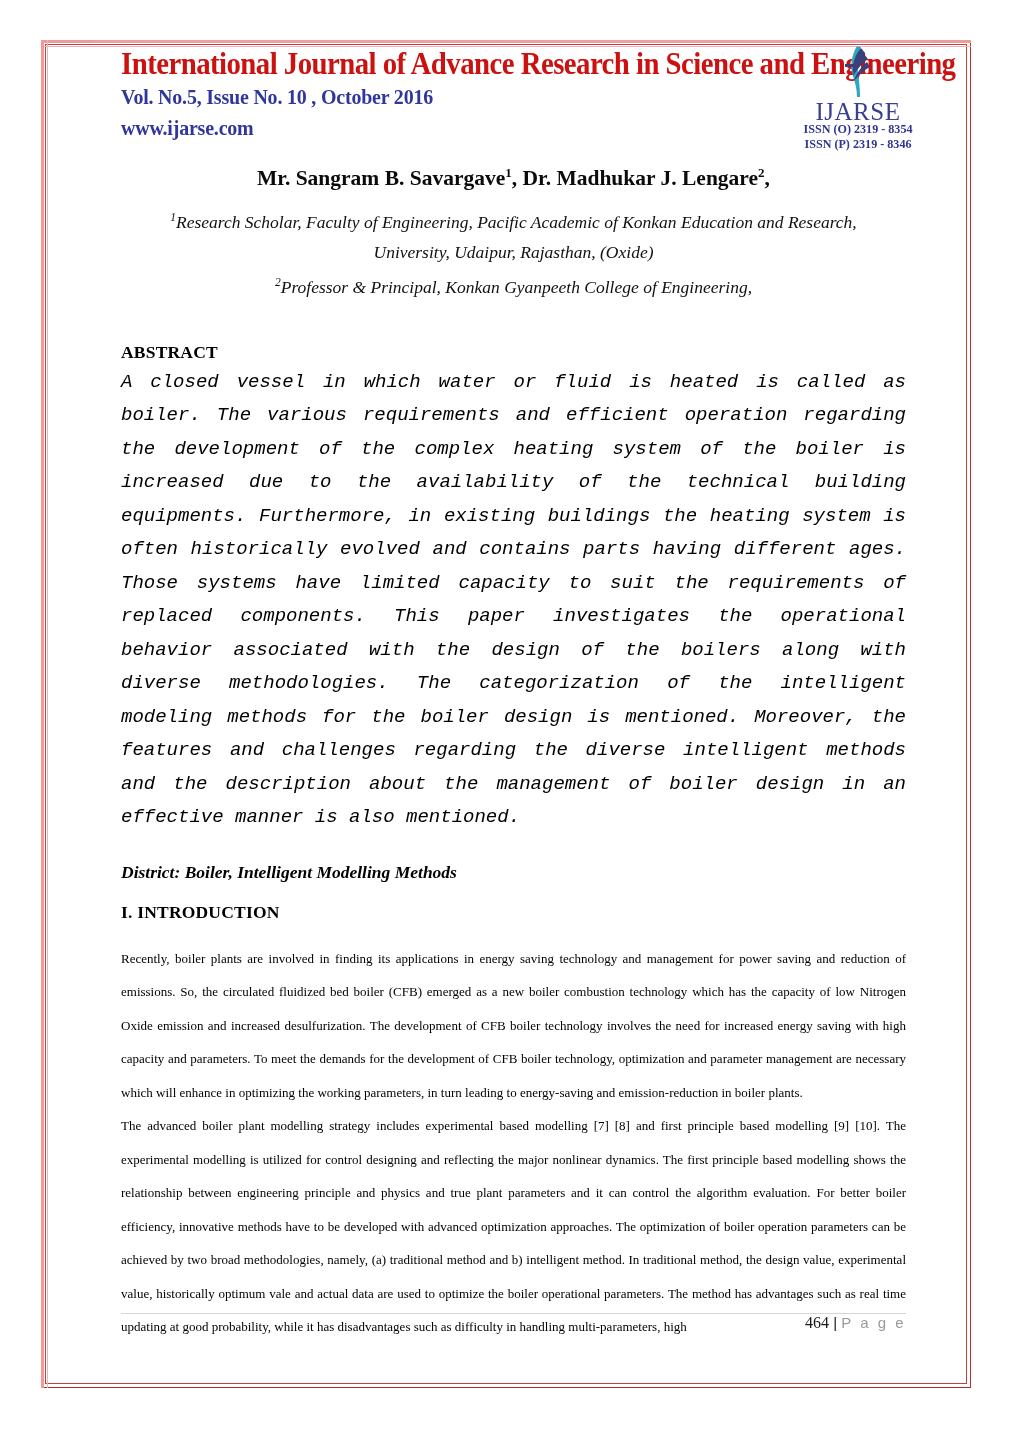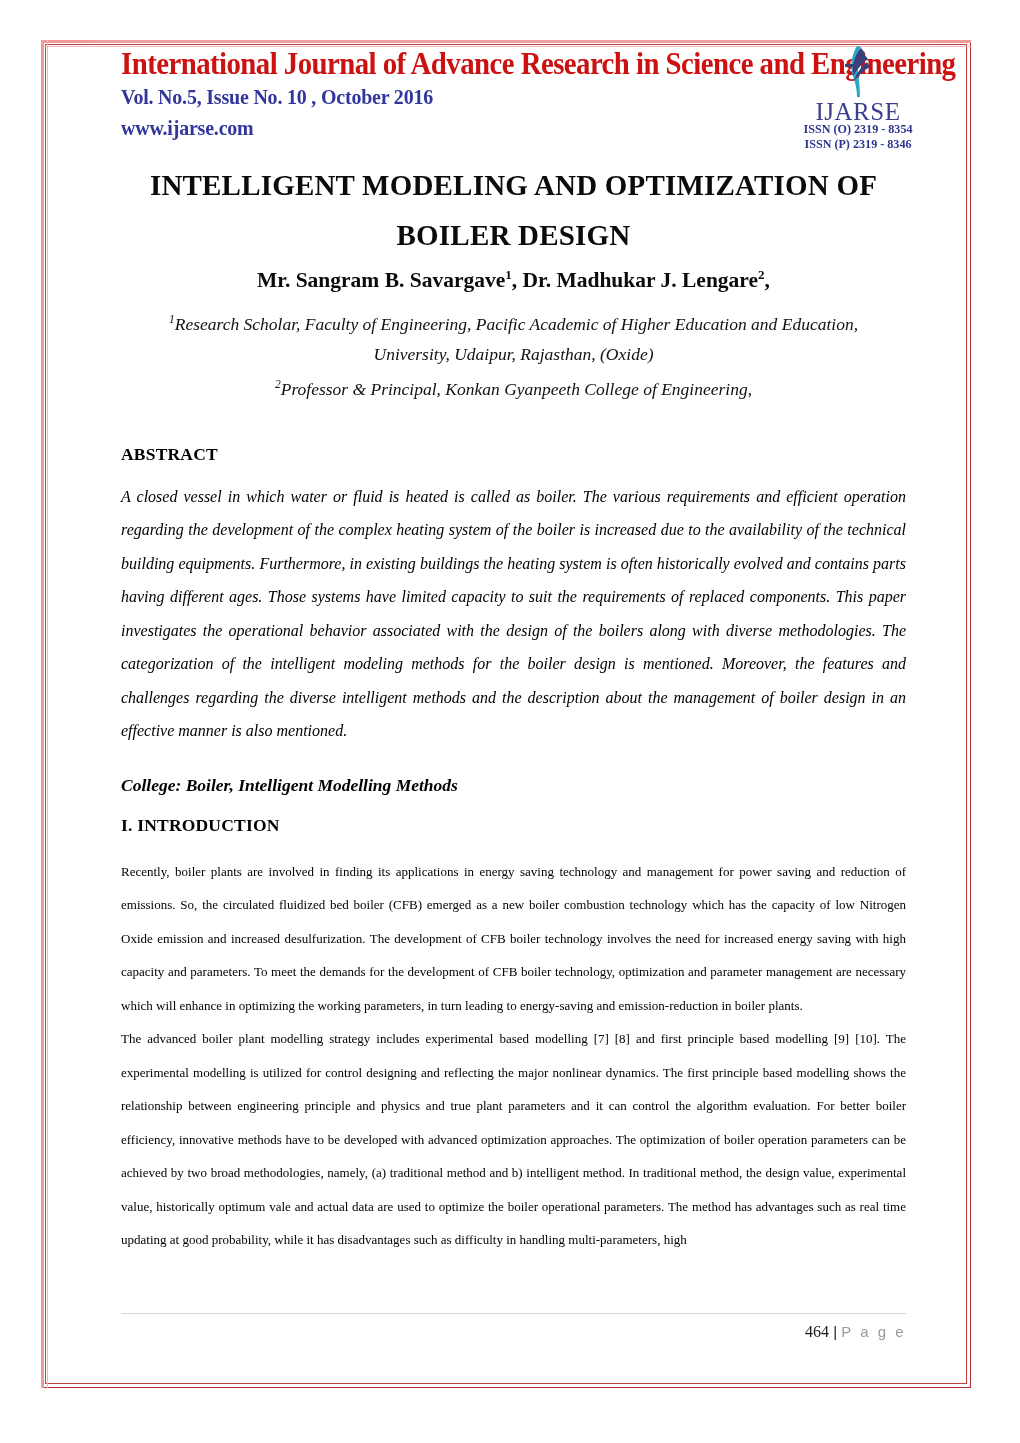--- a/index.html
+++ b/index.html
@@ -181,24 +181,24 @@
   
   .section-head {
     margin-top: 38px;
     font-family: "Liberation Serif", "DejaVu Serif", serif;
     font-weight: bold;
     font-size: 17.5px;
     line-height: 24px;
     letter-spacing: 0.2px;
   }
   .abstract-body {
-    margin-top: 14px;
-    font-family: Liberation Serif, serif;
+    margin-top: 2px;
+    font-family: Liberation Mono, monospace;
     font-style: italic;
-    font-size: 16px;
+    font-size: 19px;
     line-height: 33.5px;
     text-align: justify;
     text-justify: inter-word;
   }
   .keywords {
     margin-top: 25px;
     font-family: "Liberation Serif", "DejaVu Serif", serif;
     font-weight: bold;
     font-style: italic;
     font-size: 17.5px;
@@ -221,21 +221,20 @@
     left: 121px;
     top: 1313px;
     width: 785px;
   }
   .footer-rule {
     width: 785px;
     height: 1px;
     background: #d6d6d6;
   }
   .footer-text {
-    margin-top: 9px;
     text-align: right;
     font-family: "Liberation Sans", "DejaVu Sans", sans-serif;
     font-size: 15px;
     line-height: 18px;
     color: #9a9a9a;
   }
   .footer-text .pageno {
     color: #1a1a1a;
     font-family: "Liberation Serif", "DejaVu Serif", serif;
     font-size: 16px;
@@ -274,39 +273,35 @@
             <path d="M36 20 C30 25, 25 32, 23 39 C28 33, 33 28, 39 25 Z" fill="#3b3f7a"></path>
             <path d="M14 22 L28 22 L28 25 L14 25 Z" fill="#3b3f7a"></path>
           </svg>
         </div>
         <div class="issn-brand">IJARSE</div>
         <div class="issn-line">ISSN (O) 2319 - 8354</div>
         <div class="issn-line">ISSN (P) 2319 - 8346</div>
       </div>
     </div>
 
-    <div class="doc-title">
-      <div>INTELLIGENT MODELING AND OPTIMIZATION OF</div>
-      <div>BOILER DESIGN</div>
-    </div>
 
     <div class="authors">
       <span>Mr. Sangram B. Savargave</span><sup>1</sup><span>, Dr. Madhukar J. Lengare</span><sup>2</sup><span>,</span>
     </div>
 
     <div class="affil">
-      <div><sup>1</sup><span>Research Scholar, Faculty of Engineering, Pacific Academic of Higher Education and Education,</span></div>
+      <div><sup>1</sup><span>Research Scholar, Faculty of Engineering, Pacific Academic of Konkan Education and Research,</span></div>
       <div>University, Udaipur, Rajasthan, (Oxide)</div>
       <div><sup>2</sup><span>Professor &amp; Principal, Konkan Gyanpeeth College of Engineering,</span></div>
     </div>
 
     <div class="section-head">ABSTRACT</div>
     <div class="abstract-body">A closed vessel in which water or fluid is heated is called as boiler. The various requirements and efficient operation regarding the development of the complex heating system of the boiler is increased due to the availability of the technical building equipments. Furthermore, in existing buildings the heating system is often historically evolved and contains parts having different ages. Those systems have limited capacity to suit the requirements of replaced components. This paper investigates the operational behavior associated with the design of the boilers along with diverse methodologies. The categorization of the intelligent modeling methods for the boiler design is mentioned. Moreover, the features and challenges regarding the diverse intelligent methods and the description about the management of boiler design in an effective manner is also mentioned.</div>
 
-    <div class="keywords">College: Boiler, Intelligent Modelling Methods</div>
+    <div class="keywords">District: Boiler, Intelligent Modelling Methods</div>
 
     <div class="section-head intro-head">I. INTRODUCTION</div>
     <div class="body-para intro-first">Recently, boiler plants are involved in finding its applications in energy saving technology and management for power saving and reduction of emissions. So, the circulated fluidized bed boiler (CFB) emerged as a new boiler combustion technology which has the capacity of low Nitrogen Oxide emission and increased desulfurization. The development of CFB boiler technology involves the need for increased energy saving with high capacity and parameters. To meet the demands for the development of CFB boiler technology, optimization and parameter management are necessary which will enhance in optimizing the working parameters, in turn leading to energy-saving and emission-reduction in boiler plants.</div>
     <div class="body-para">The advanced boiler plant modelling strategy includes experimental based modelling [7] [8] and first principle based modelling [9] [10]. The experimental modelling is utilized for control designing and reflecting the major nonlinear dynamics. The first principle based modelling shows the relationship between engineering principle and physics and true plant parameters and it can control the algorithm evaluation. For better boiler efficiency, innovative methods have to be developed with advanced optimization approaches. The optimization of boiler operation parameters can be achieved by two broad methodologies, namely, (a) traditional method and b) intelligent method. In traditional method, the design value, experimental value, historically optimum vale and actual data are used to optimize the boiler operational  parameters. The method has advantages such as real time updating at good probability, while it has disadvantages such as difficulty in handling multi-parameters, high</div>
 
   </div>
 
   <div class="footer">
     <div class="footer-rule"></div>
     <div class="footer-text">

